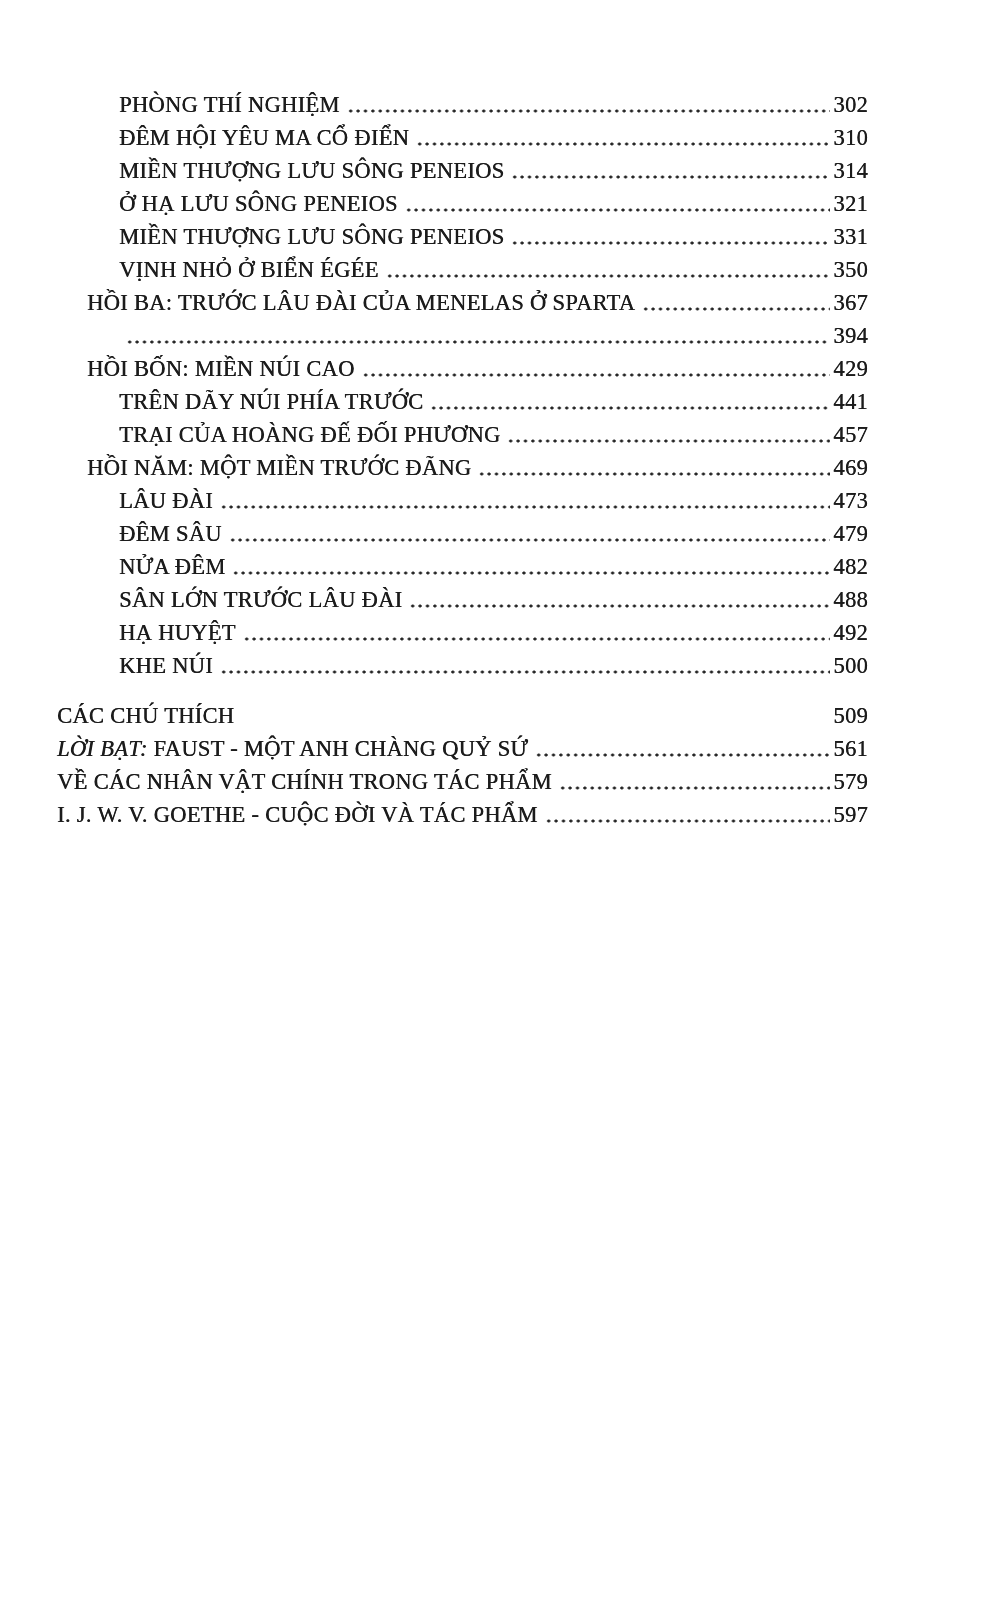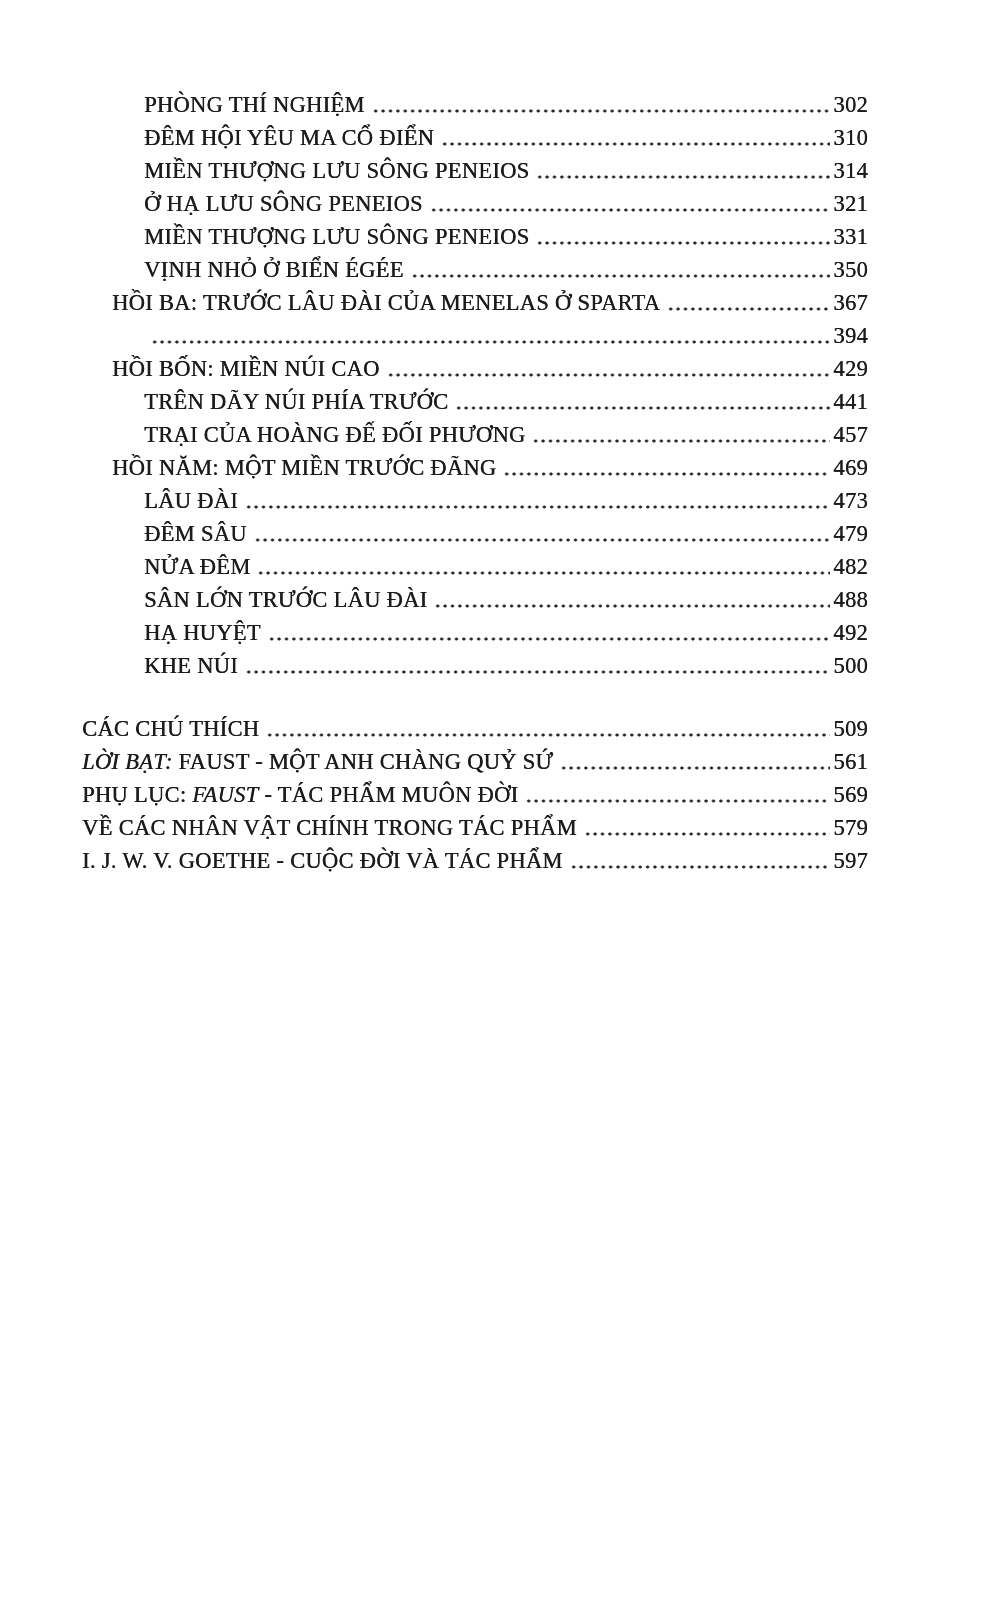--- a/index.html
+++ b/index.html
@@ -13,37 +13,37 @@
     position: relative;
     font-family: "Liberation Serif", serif;
     color: var(--ink, #1c1c1c);
     overflow: hidden;
   }
   .sheet {
     box-sizing: border-box;
     width: 1000px;
     height: 1274px;
     background: var(--paper, #ffffff);
-    padding: 88px 132px 0 82px;
+    padding: 88px 132px 0 57px;
   }
   .toc-list {
     display: block;
   }
   .row {
     display: flex;
     align-items: stretch;
     line-height: 33px;
     font-size: 22.5px;
     letter-spacing: 0.3px;
     text-shadow: 0.4px 0 0 currentColor; 
     white-space: nowrap;
   }
   .row.lvl1 { padding-left: 30px; }
   .row.lvl2 { padding-left: 62px; }
-  .row.gap  { margin-top: 30px; }
+  .row.gap  { margin-top: 17px; align-items: center; }
   .title { flex: 0 0 auto; }
   .title i { }
   .dots {
     flex: 1 1 auto;
     min-width: 18px;
     margin: 0 3px 0 7px;
     background-image: radial-gradient(circle, #242424 1.35px, rgba(0,0,0,0) 1.75px);
     background-size: 7.4px 6px;
     background-repeat: repeat-x;
     background-position: left 0 bottom 7px;
@@ -149,25 +149,20 @@
         <span class="title"><span>CÁC CHÚ THÍCH</span></span>
         <span class="dots"></span>
         <span class="pagenum">509</span>
       </div>
       <div class="row lvl0">
         <span class="title"><i>LỜI BẠT:</i><span> FAUST - MỘT ANH CHÀNG QUỶ SỨ</span></span>
         <span class="dots"></span>
         <span class="pagenum">561</span>
       </div>
       <div class="row lvl0">
-        <span class="title"><span>PHỤ LỤC: </span><i>FAUST</i><span> - TÁC PHẨM MUÔN ĐỜI</span></span>
-        <span class="dots"></span>
-        <span class="pagenum">569</span>
-      </div>
-      <div class="row lvl0">
         <span class="title"><span>VỀ CÁC NHÂN VẬT CHÍNH TRONG TÁC PHẨM</span></span>
         <span class="dots"></span>
         <span class="pagenum">579</span>
       </div>
       <div class="row lvl0">
         <span class="title"><span>I. J. W. V. GOETHE - CUỘC ĐỜI VÀ TÁC PHẨM</span></span>
         <span class="dots"></span>
         <span class="pagenum">597</span>
       </div>
     </div>

